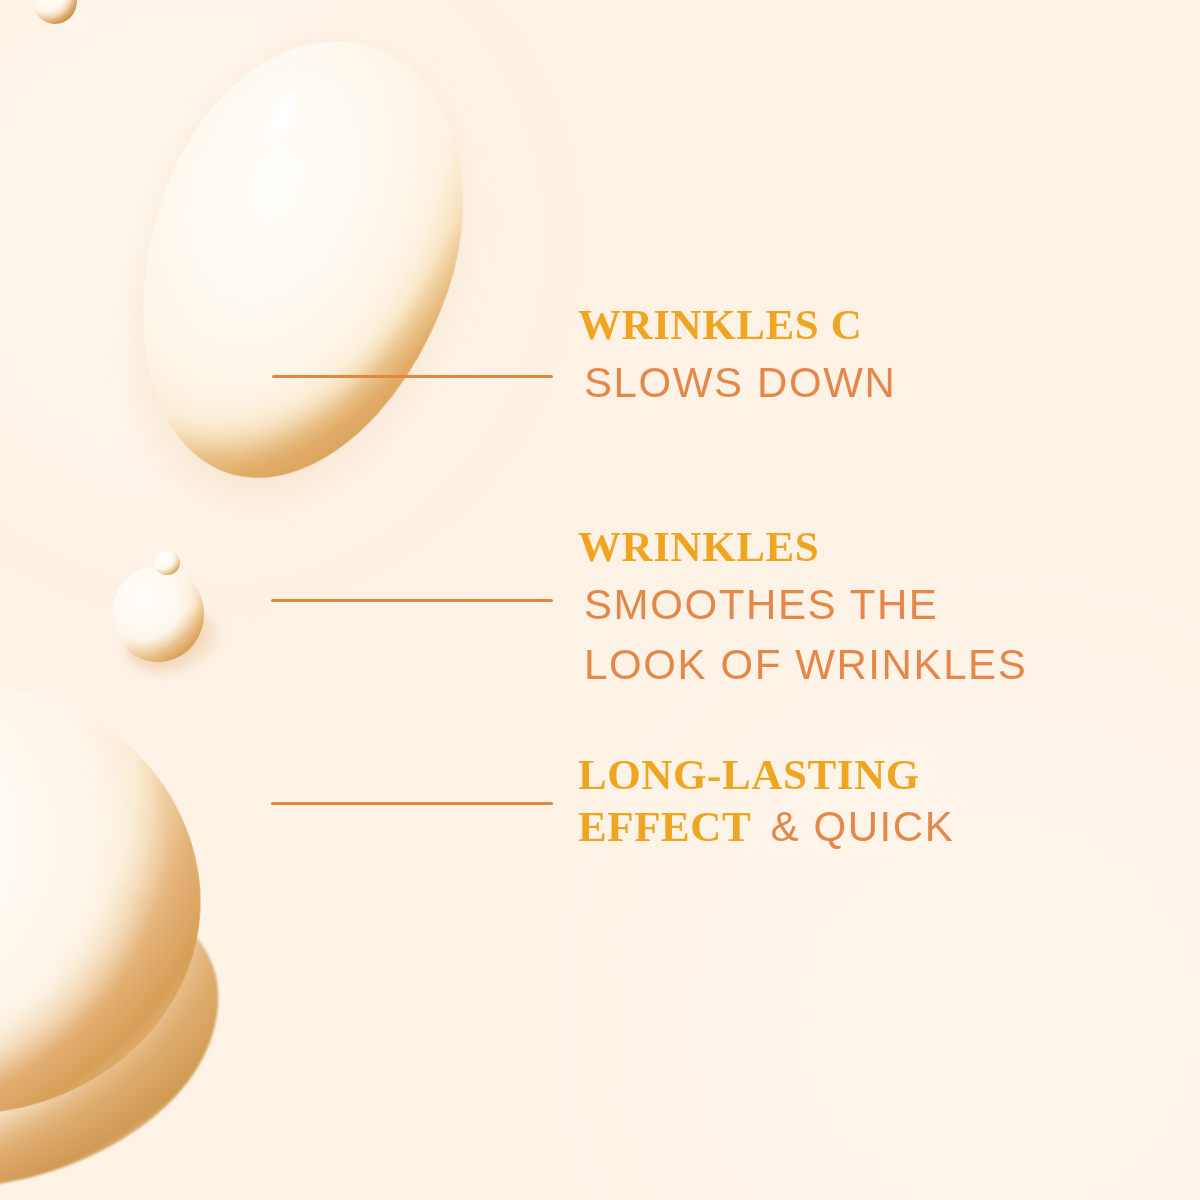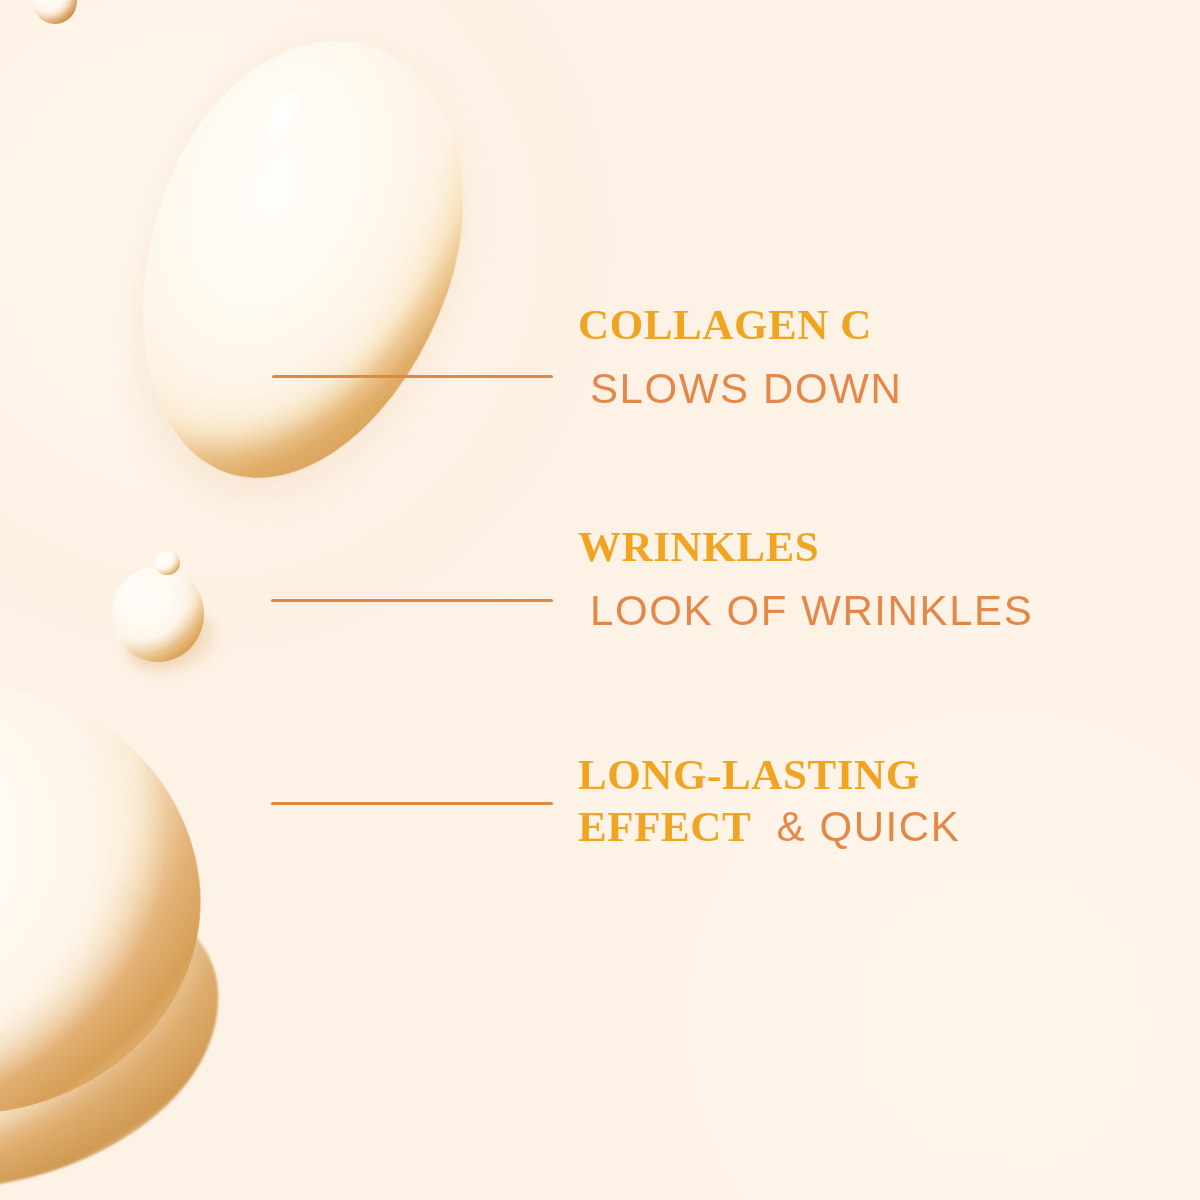--- a/index.html
+++ b/index.html
@@ -249,21 +249,21 @@
     margin: 0;
     font-family: "Liberation Serif", serif;
     font-weight: bold;
     font-size: 43px;
     line-height: 50px;
     letter-spacing: 0.6px;
     color: #efa521;
     white-space: nowrap;
   }
   .subline {
-    margin: 12px;
+    margin: 6px;
     font-family: "Liberation Sans", sans-serif;
     font-weight: normal;
     font-size: 42px;
     line-height: 54px;
     letter-spacing: 1.6px;
     color: #e4884a;
     white-space: nowrap;
   }
   .headline.inline,
   .subline.inline { display: inline; white-space: normal; text-align: right; }
@@ -303,29 +303,30 @@
 
     <div class="blob-bottom-2"></div>
     <div class="blob-bottom"></div>
   </div>
 
   <div class="features">
 
     <div class="feature" id="feature-1">
       <div class="rule"></div>
       <div class="copy">
-        <div class="headline">COLLAGEN C</div>
+        <div class="headline">WRINKLES C</div>
         <div class="subline">SLOWS DOWN</div>
       </div>
     </div>
 
     <div class="feature" id="feature-2">
       <div class="rule"></div>
       <div class="copy">
         <div class="headline">WRINKLES</div>
+        <div class="subline">SMOOTHES THE</div>
         <div class="subline">LOOK OF WRINKLES</div>
       </div>
     </div>
 
     <div class="feature" id="feature-3">
       <div class="rule"></div>
       <div class="copy">
         <div class="headline">LONG-LASTING</div>
         <div class="mixed-line">
           <span class="headline inline">EFFECT</span><span class="subline inline"> &amp; QUICK</span>

